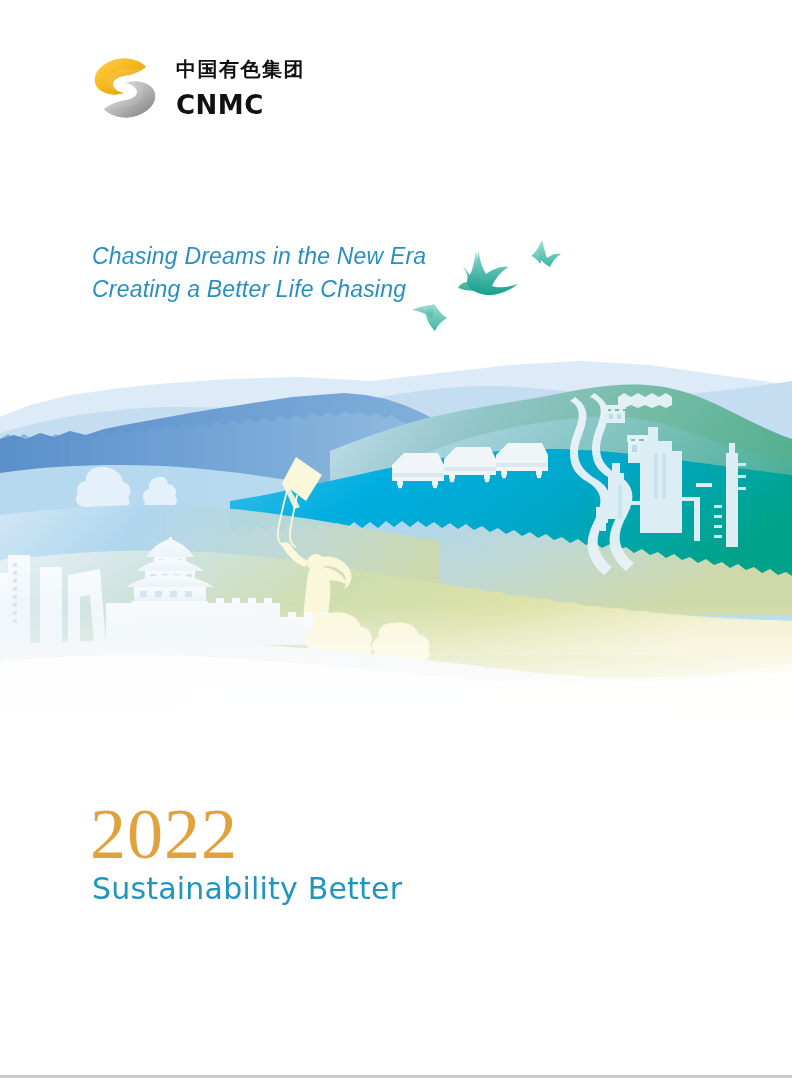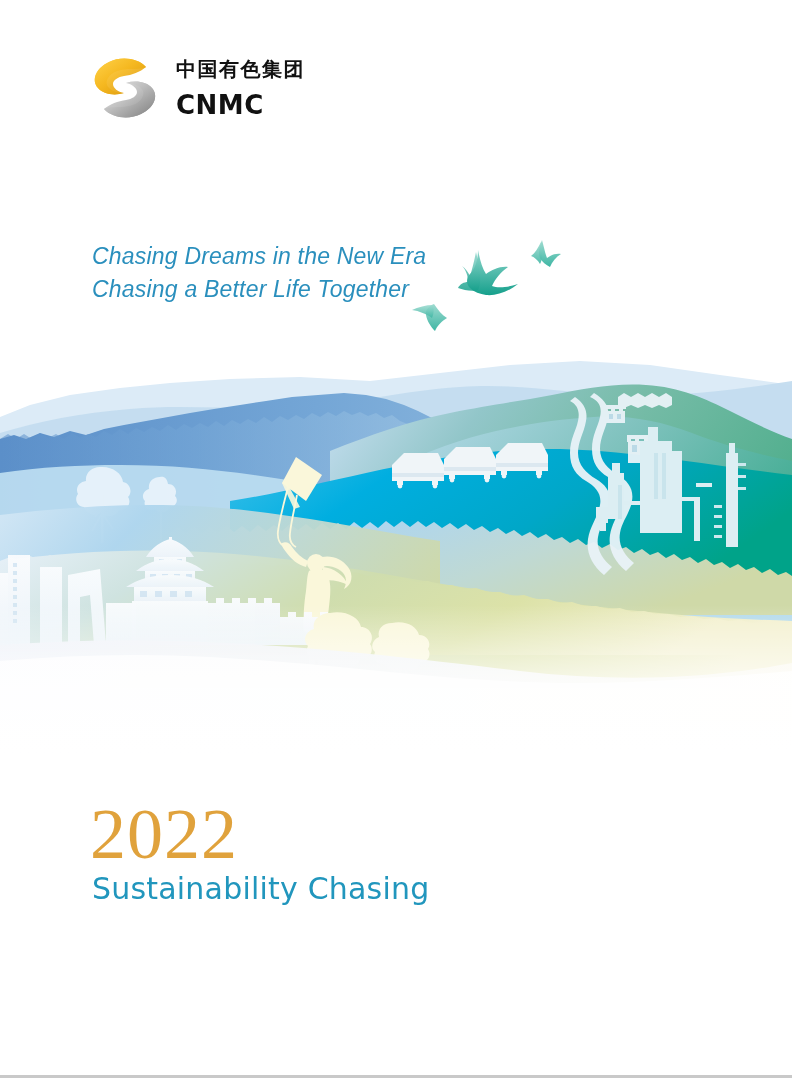--- a/index.html
+++ b/index.html
@@ -160,21 +160,21 @@
       </svg>
     </div>
     <div class="logo-words">
       <div class="logo-cn">中国有色集团</div>
       <div class="logo-en">CNMC</div>
     </div>
   </div>
 
   <div class="tagline">
     <div>Chasing Dreams in the New Era</div>
-    <div>Chasing a Better Life Together</div>
+    <div>Creating a Better Life Chasing</div>
   </div>
 
   <div class="birds">
     <svg viewBox="0 0 170 120" xmlns="http://www.w3.org/2000/svg">
       <defs>
         <linearGradient id="birdG" x1="0" y1="0" x2="0" y2="1">
           <stop offset="0%" stop-color="#8FD6CB"></stop>
           <stop offset="100%" stop-color="#16A08C"></stop>
         </linearGradient>
         <linearGradient id="birdG2" x1="0" y1="0" x2="0" y2="1">
@@ -597,16 +597,16 @@
         <path d="M0 306 C70 300 140 298 210 302 C280 306 340 312 400 318
                  C460 324 520 328 580 328 C650 328 720 322 792 316
                  L792 400 L0 400 Z" fill="#FFFFFF" opacity="0.78"></path>
       </g>
 
       <rect x="0" y="250" width="792" height="150" fill="url(#fadeBottom)"></rect>
     </svg>
   </div>
 
   <div class="year">2022</div>
-  <div class="subtitle">Sustainability Chasing</div>
+  <div class="subtitle">Sustainability Better</div>
 
   <div class="bottom-rule"></div>
 </div>
 
 </body></html>

